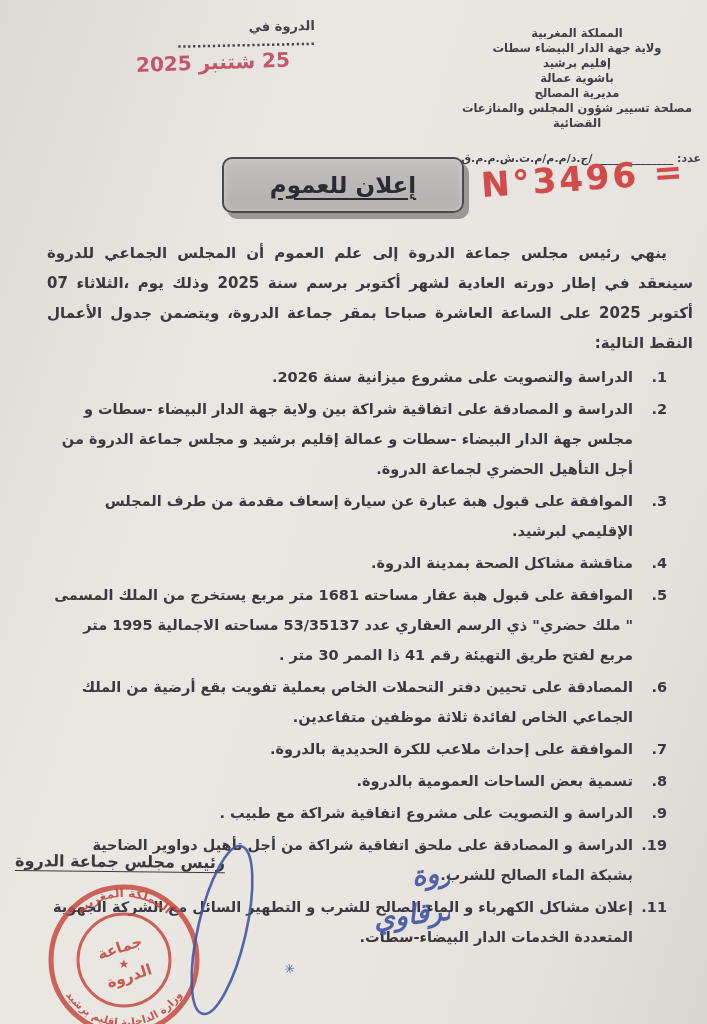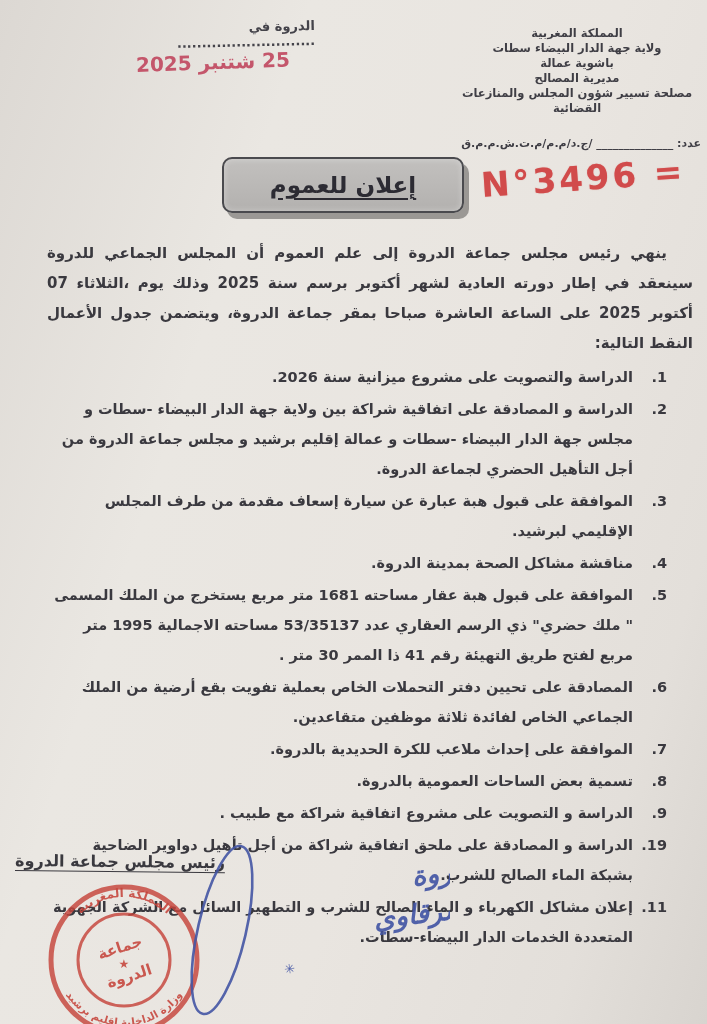--- a/index.html
+++ b/index.html
@@ -85,20 +85,21 @@
 
   <div class="datestamp">25 شتنبر 2025</div>
 
   <div class="letterhead">
     <div>
   <div class="lh-line">المملكة المغربية</div>
 
 
   <div class="lh-line">ولاية جهة الدار البيضاء سطات</div>
 
+  <div class="lh-line">إقليم برشيد</div>
 
   <div class="lh-line">باشوية عمالة</div>
 
 
   <div class="lh-line">مديرية المصالح</div>
 
   <div class="lh-line">مصلحة تسيير شؤون المجلس والمنازعات القضائية</div>
 </div>
     <div class="refline">عدد: ______________ /ج.د/م.م/م.ت.ش.م.م.ق</div>
   </div>

